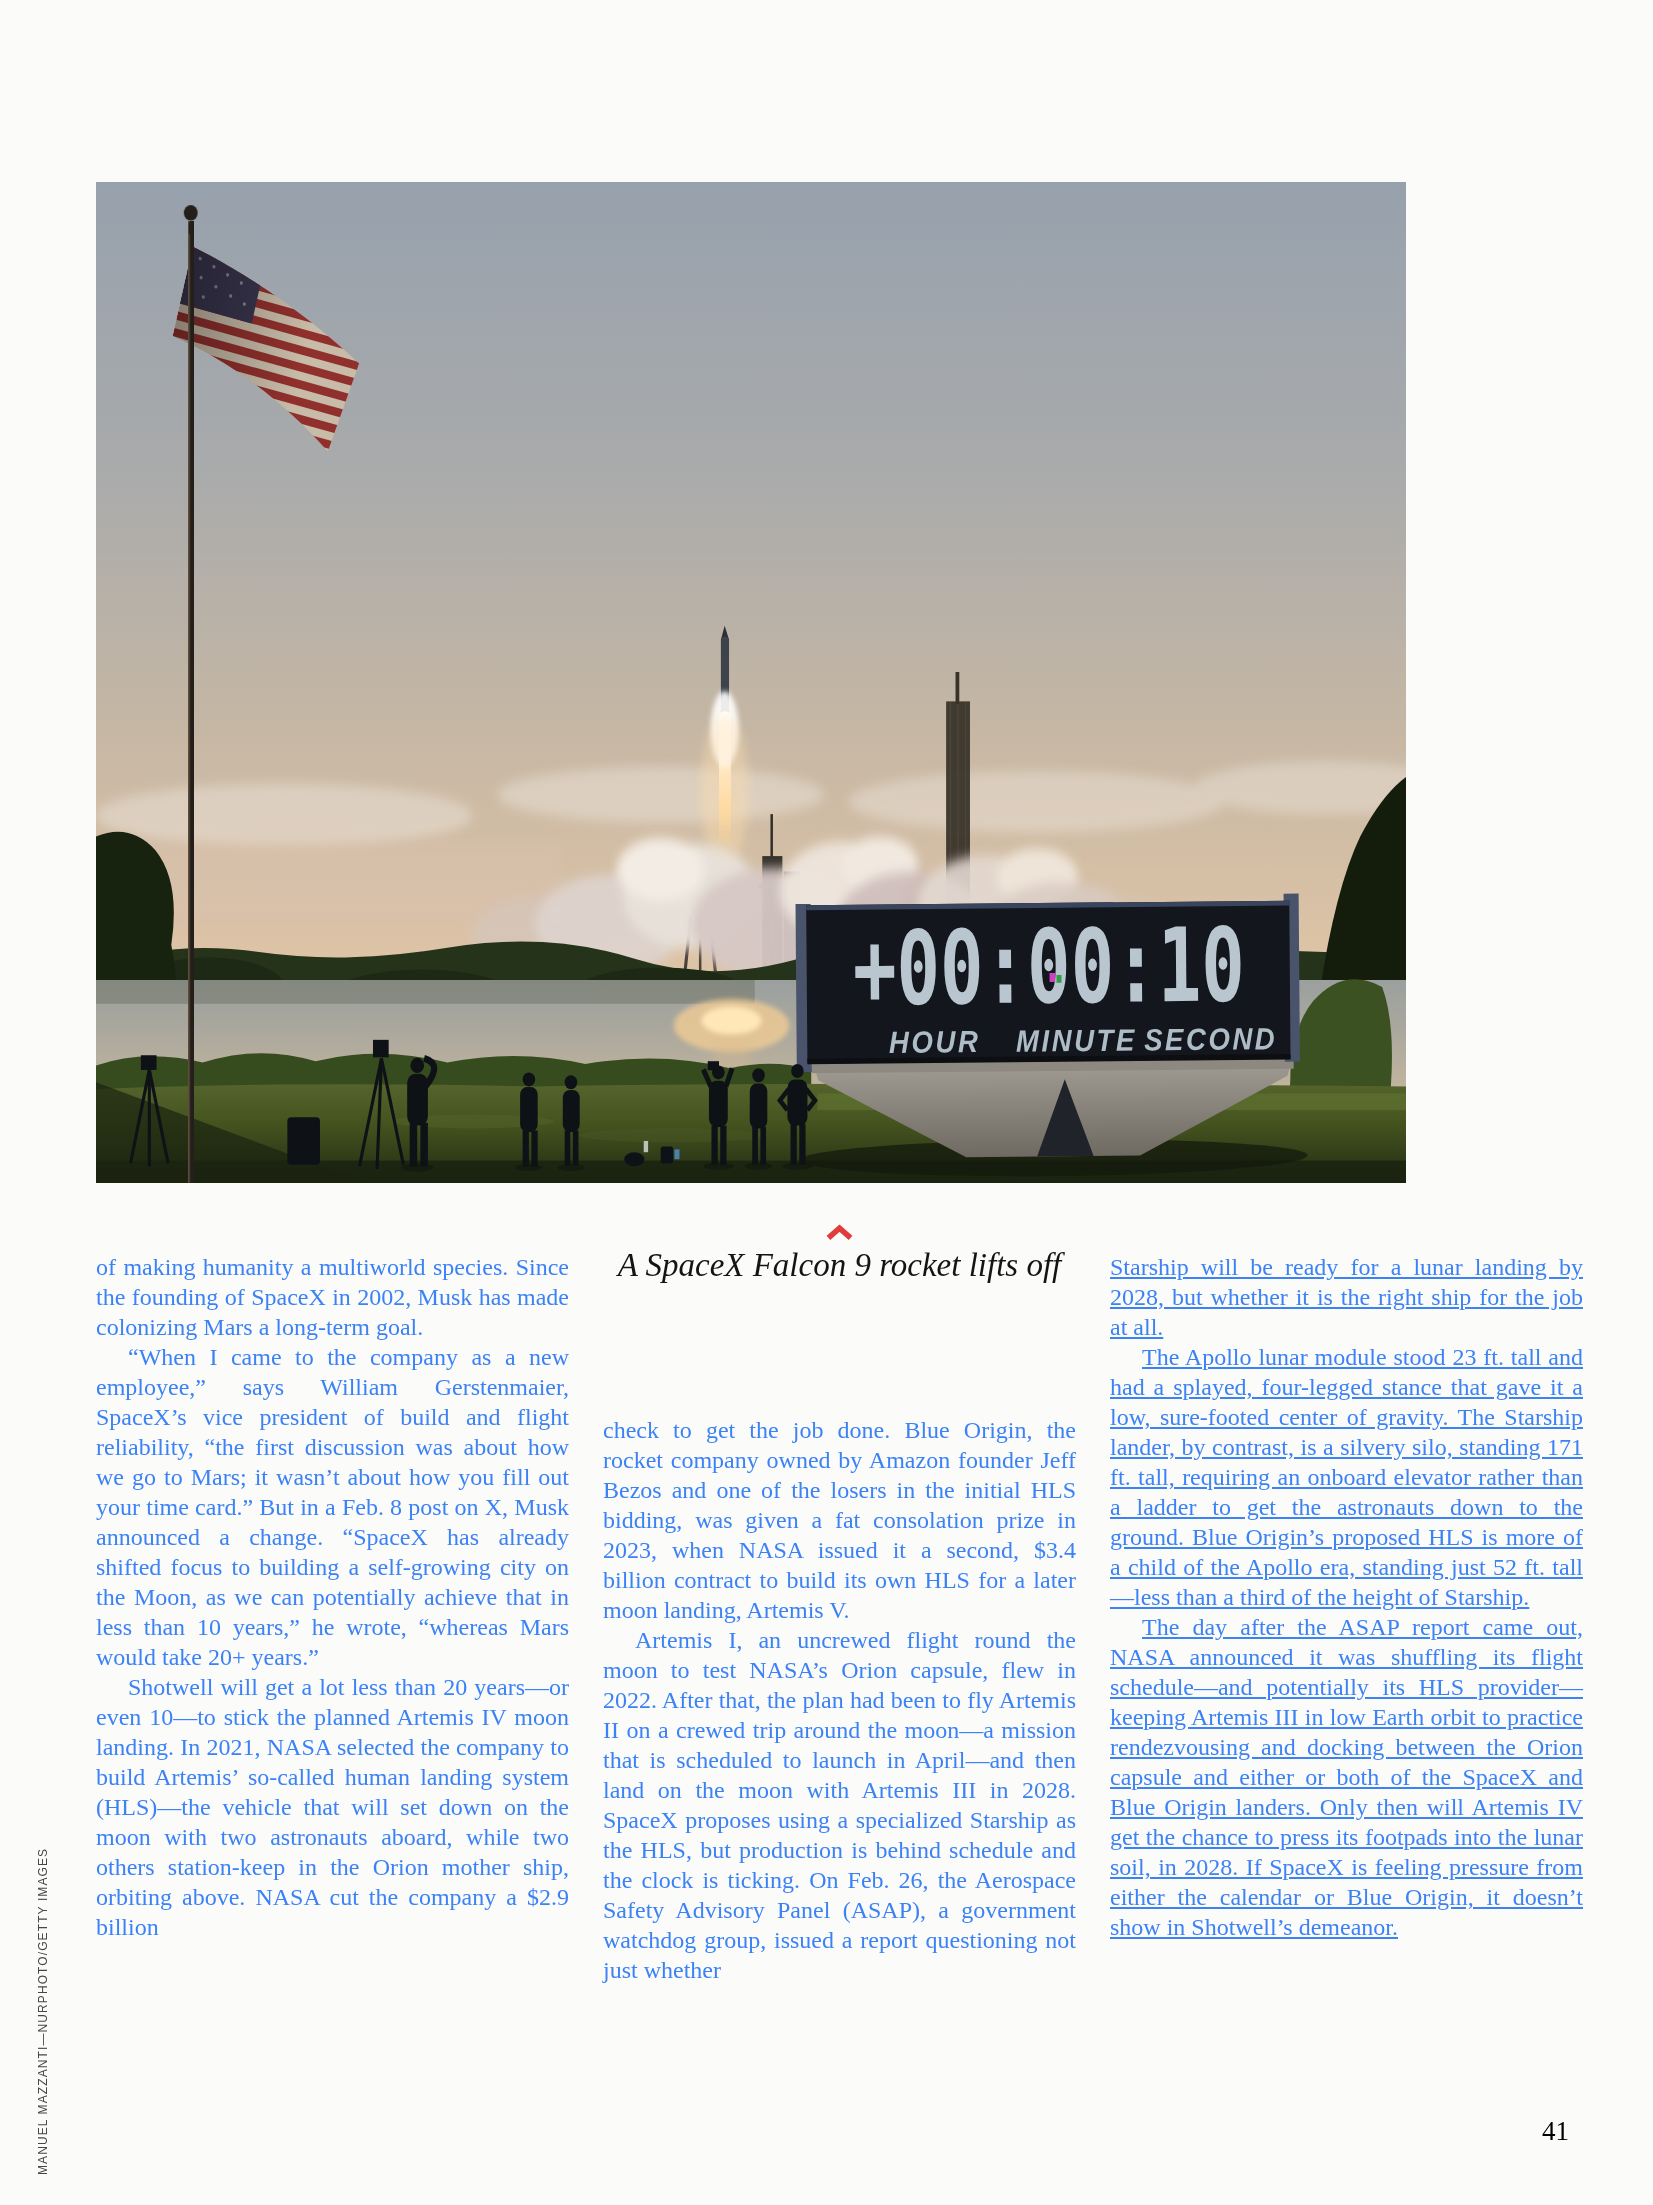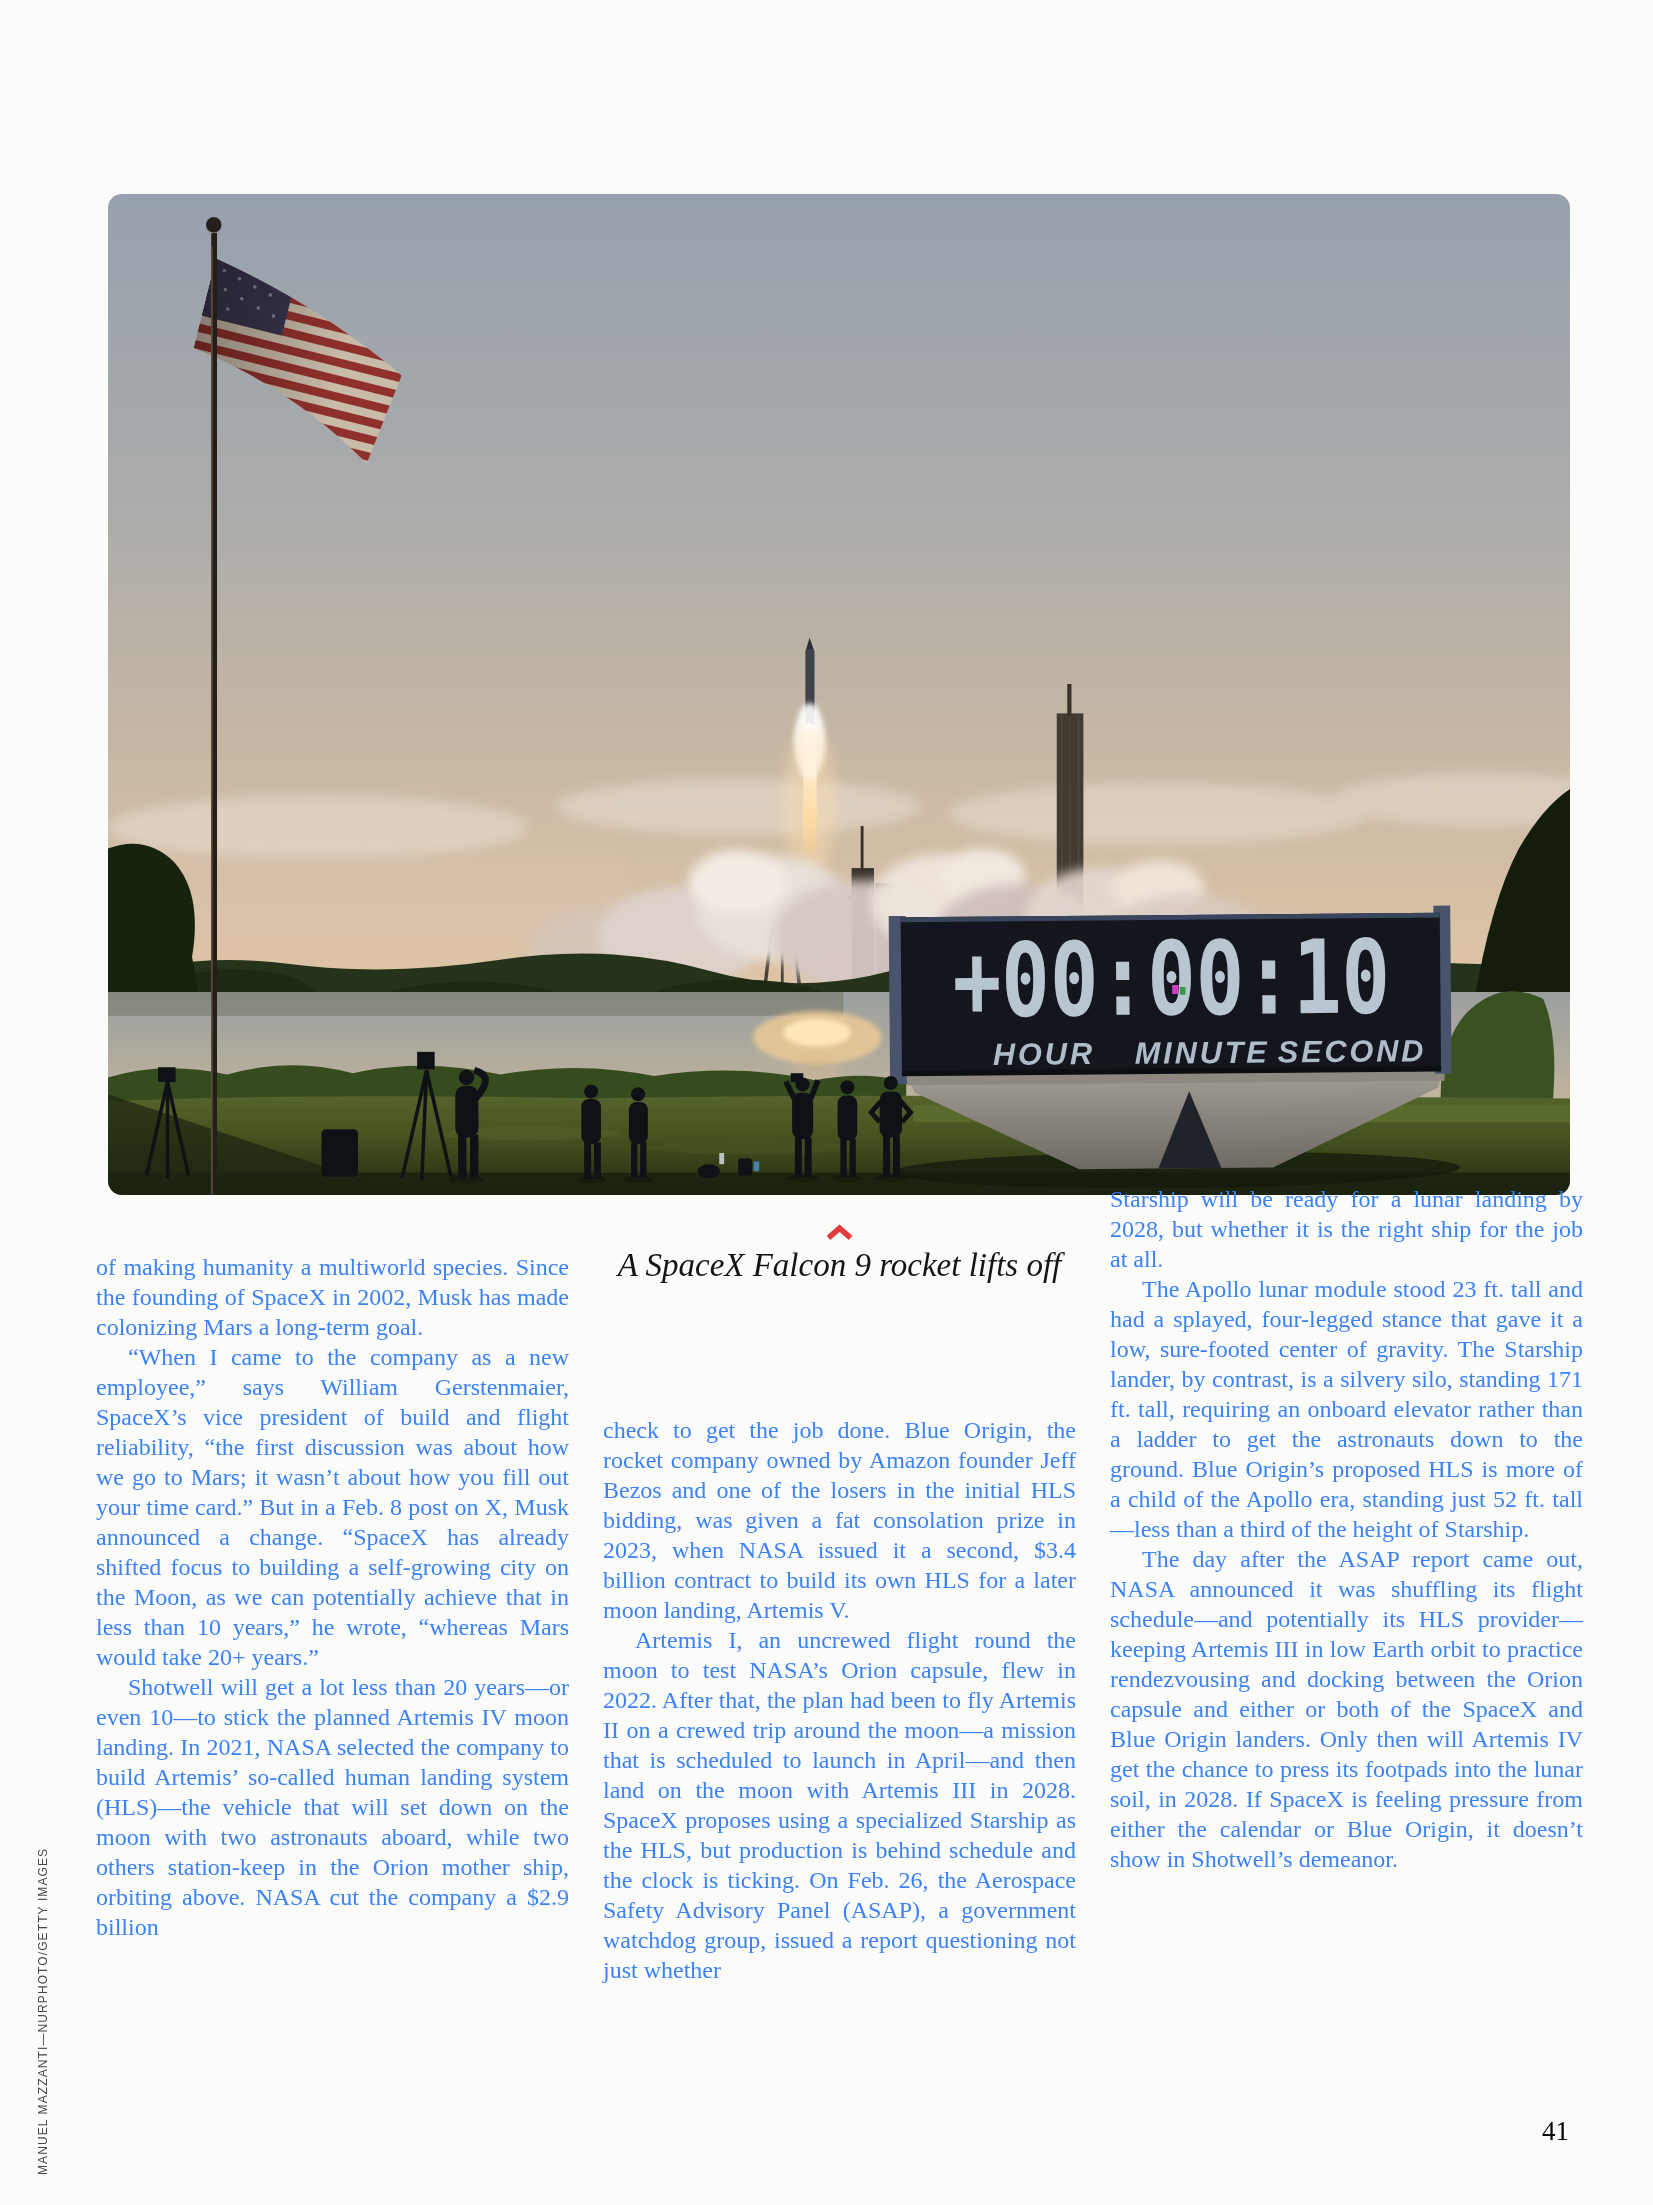--- a/index.html
+++ b/index.html
@@ -1,38 +1,38 @@
 <!DOCTYPE html>
 <html style="font-size:11.2px"><head>
 <meta charset="utf-8">
 <style>
   html,body{margin:0;padding:0;background:#e8e8e6;}
   *{box-sizing:border-box;}
   .page{position:relative;width:1654px;height:2205px;background:#fbfbf9;overflow:hidden;
         font-family:"Liberation Serif",serif;color:#191919;}
   
-  .photo{position:absolute;left:96px;top:182px;width:1462px;height:1001px;margin:12px;overflow:hidden;border-radius:14px;}
+  .photo{position:absolute;left:96px;top:182px;width:1310px;height:1001px;margin:0;overflow:hidden;}
   .photo svg{display:block;width:100%;height:100%;}
   
   .credit{position:absolute;left:36px;top:1775px;height:400px;width:24px;
           writing-mode:vertical-rl;transform:rotate(180deg);
           font-family:"Liberation Sans",sans-serif;font-size:12px;letter-spacing:1.1px;
           color:#474747;white-space:nowrap;}
   
   .caption{position:absolute;left:603px;top:1224px;width:473px;text-align:center;}
   .caption .chev{height:18px;margin-bottom:5.6px;}
   .caption .line{font-style:italic;font-size:33px;line-height:34px;color:#141414;}
   
   .col{position:absolute;width:473px;font-size:24px;line-height:30px;
        text-align:justify;color:#3b82f6;}
   .col p{margin:0;}
   .col p + p{text-indent:32px;}
   .col1{left:96px;top:1252px;height:854px;}
   .col2{left:603px;top:1415px;height:693px;}
-  .col3{left:1110px;top:1184px;height:868px;}
+  .col3{left:1110px;top:1252px;height:868px;text-decoration:underline;}
   
   .pagenum{position:absolute;left:1491px;top:2116px;width:78px;text-align:right;
            font-size:27px;color:#000000;}
 </style>
 </head>
 <body>
 
 <div class="page">
 
   <figure class="photo">

